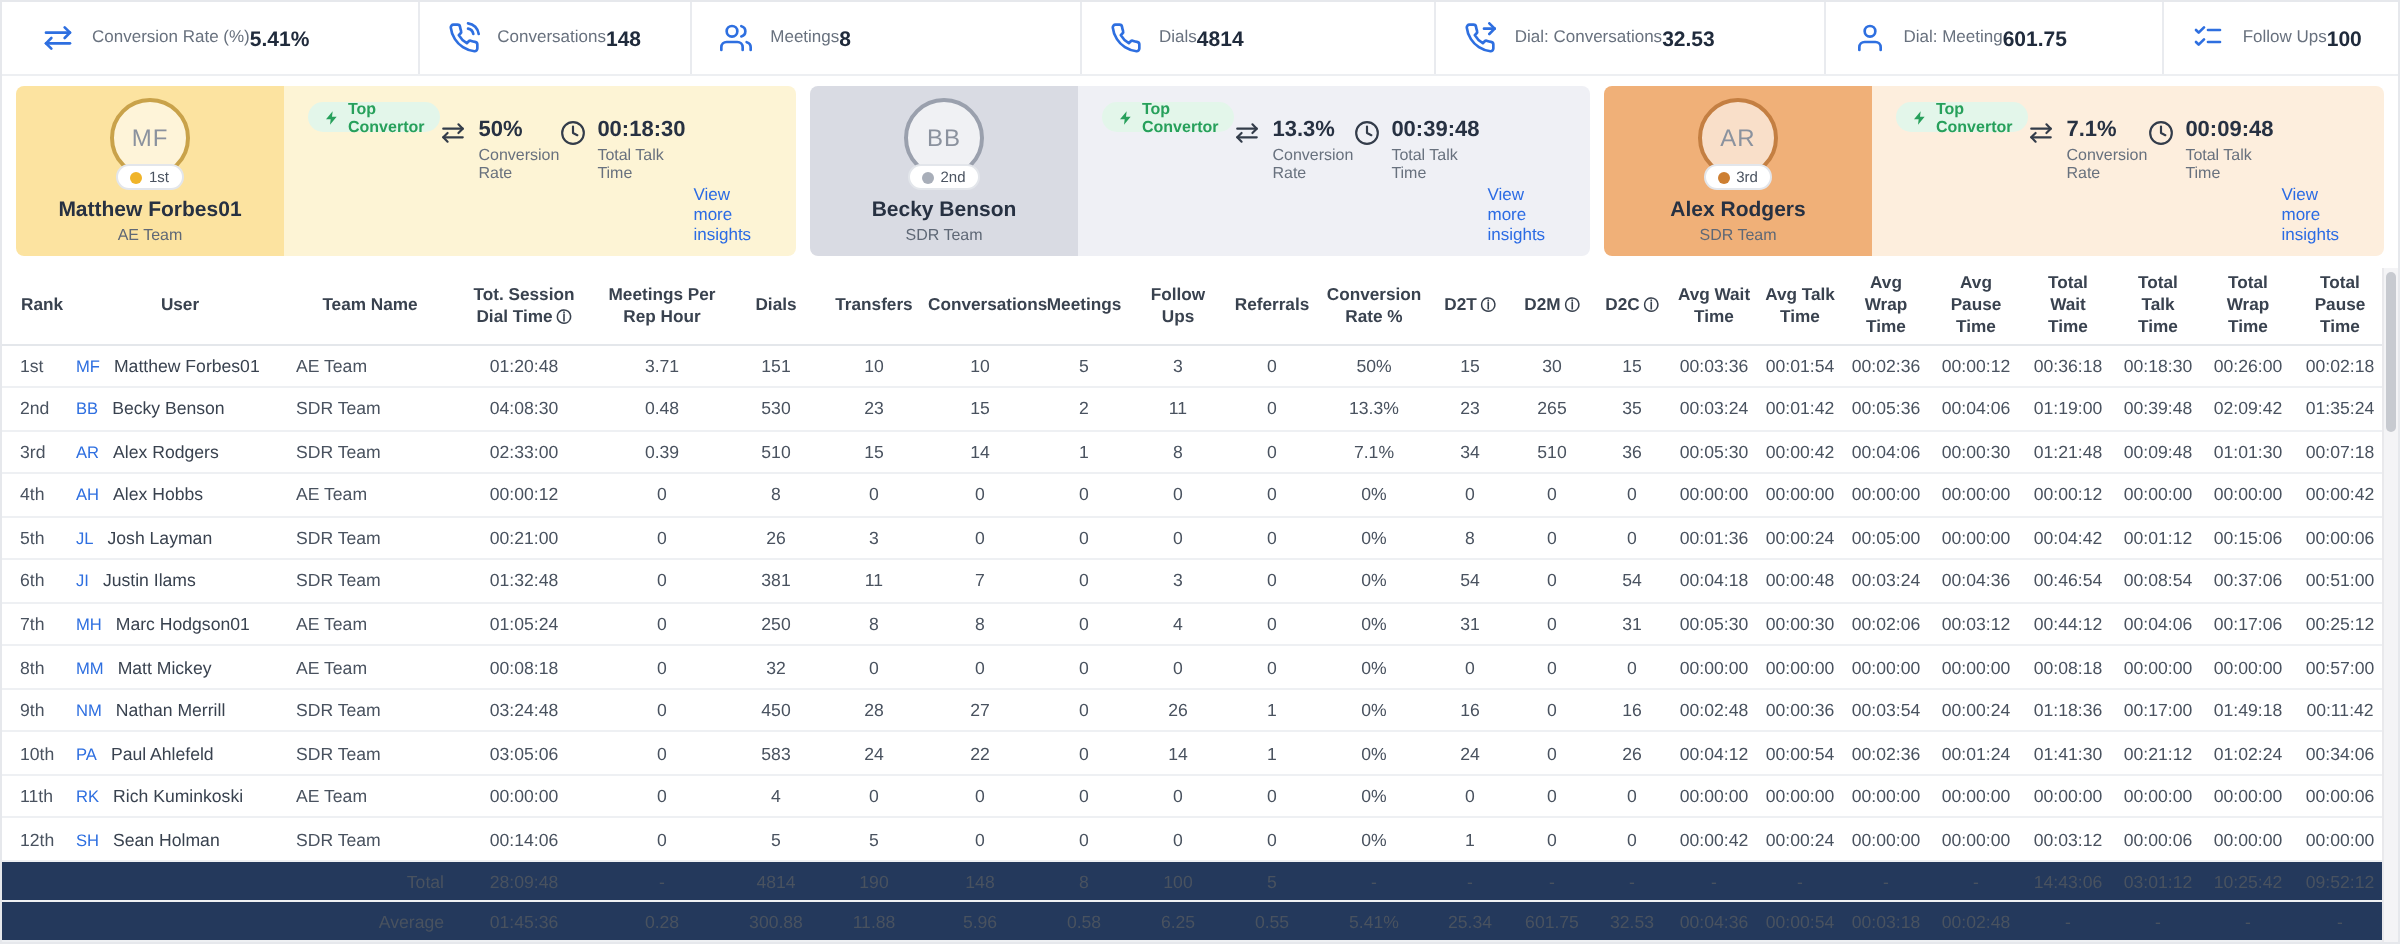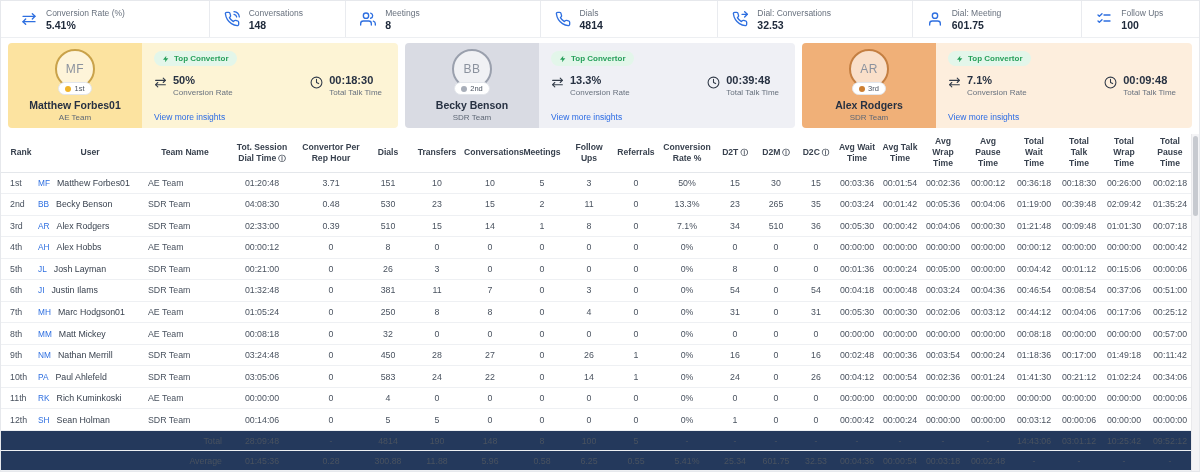--- a/index.html
+++ b/index.html
@@ -14,36 +14,36 @@
 .page-title{font-size:12.5px;font-weight:bold;color:#2e3646;}
 
 
 .kpi-bar{flex:0 0 37px;display:flex;align-items:stretch;border-bottom:1px solid #edeff2;padding:0 6px;}
 .kpi{display:flex;align-items:center;gap:9px;padding:0 14px;border-right:1px solid #e9ebef;min-width:0;}
 .kpi:last-child{border-right:none;}
 .kpi:nth-child(1){flex:2.1;}.kpi:nth-child(2){flex:1.3;}.kpi:nth-child(3){flex:2.0;}
 .kpi:nth-child(4){flex:1.8;}.kpi:nth-child(5){flex:2.0;}.kpi:nth-child(6){flex:1.7;}.kpi:nth-child(7){flex:1.0;}
 .kpi-icon{width:16px;height:16px;color:var(--accent,#2e6fe0);flex:0 0 16px;}
 .kpi-icon svg{width:16px;height:16px;}
-.kpi-text{display:flex;flex-direction:column;min-width:0;}
+.kpi-text{display:flex;flex-direction:row;min-width:0;}
 .kpi-label{font-size:8.5px;color:#68717e;white-space:nowrap;}
 .kpi-value{font-size:10.5px;color:#202b3c;font-weight:bold;margin-top:1px;}
 
 
 .cards{flex:0 0 96px;display:flex;gap:7px;padding:5px 7px 6px;background:#fff;}
 .card{flex:1;display:flex;border-radius:4px;overflow:hidden;}
 .card-left{flex:0 0 134px;display:flex;flex-direction:column;align-items:center;justify-content:center;padding:4px;}
 .avatar{width:40px;height:40px;border-radius:50%;border:2px solid #c9a24a;background:rgba(255,255,255,.6);display:flex;align-items:center;justify-content:center;}
 .initials{font-size:12px;color:#8b929e;letter-spacing:.5px;}
 .medal{margin-top:-7px;background:#fff;border:1px solid #e3e6eb;border-radius:8px;height:13px;display:flex;align-items:center;gap:3px;padding:0 6px;position:relative;}
 .medal-dot{width:6px;height:6px;border-radius:50%;background:#f0b429;}
 .medal-rank{font-size:7.5px;color:#4a5360;}
 .card-name{font-size:10.5px;font-weight:bold;color:#273142;margin-top:4px;white-space:nowrap;}
 .card-team{font-size:8px;color:#5f6876;margin-top:2px;}
-.card-right{flex:1;display:flex;flex-direction:column;padding:8px 12px 6px;min-width:0;}
+.card-right{flex:1;display:flex;flex-direction:row;padding:8px 12px 6px;min-width:0;}
 .badge{align-self:flex-start;display:flex;align-items:center;gap:4px;height:15px;padding:0 8px;border-radius:8px;background:var(--badge-bg,#e3f6ea);color:var(--badge-text,#27a05b);}
 .badge-icon{width:8px;height:8px;display:flex;}
 .badge-icon svg{width:8px;height:8px;}
 .badge-text{font-size:8px;font-weight:bold;}
 .card-stats{display:flex;justify-content:space-between;margin-top:8px;padding-right:4px;}
 .stat{display:flex;gap:6px;align-items:flex-start;}
 .stat-icon{width:13px;height:13px;color:#333c4a;margin-top:1px;}
 .stat-icon svg{width:13px;height:13px;}
 .stat-value{font-size:11px;font-weight:bold;color:#273142;}
 .stat-label{font-size:8px;color:#68717e;margin-top:2px;}
@@ -332,21 +332,21 @@
         <col style="width:44px">
           <col style="width:46px">
           <col style="width:46px">
       </colgroup>
       <thead>
           <tr id="thead-row">
             <th class="left"><span>Rank</span></th>
             <th class="left"><span>User</span></th>
             <th class="left"><span>Team Name</span></th>
             <th><span>Tot. Session Dial Time</span><span class="info">ⓘ</span></th>
-            <th><span>Convertor Per Rep Hour</span></th>
+            <th><span>Meetings Per Rep Hour</span></th>
             <th><span>Dials</span></th>
             <th><span>Transfers</span></th>
             <th><span>Conversations</span></th>
             <th><span>Meetings</span></th>
             <th><span>Follow Ups</span></th>
             <th><span>Referrals</span></th>
             <th><span>Conversion Rate %</span></th>
             <th><span>D2T</span><span class="info">ⓘ</span></th>
             <th><span>D2M</span><span class="info">ⓘ</span></th>
             <th><span>D2C</span><span class="info">ⓘ</span></th>

